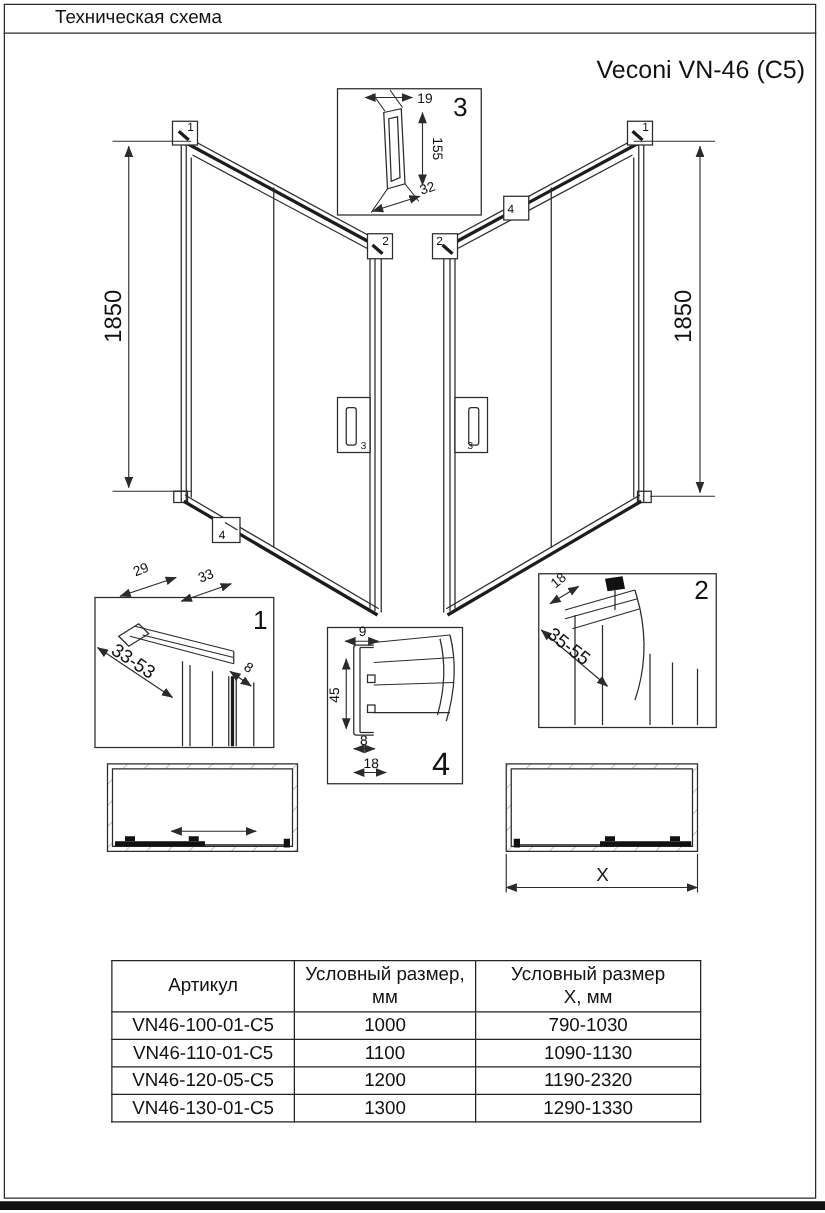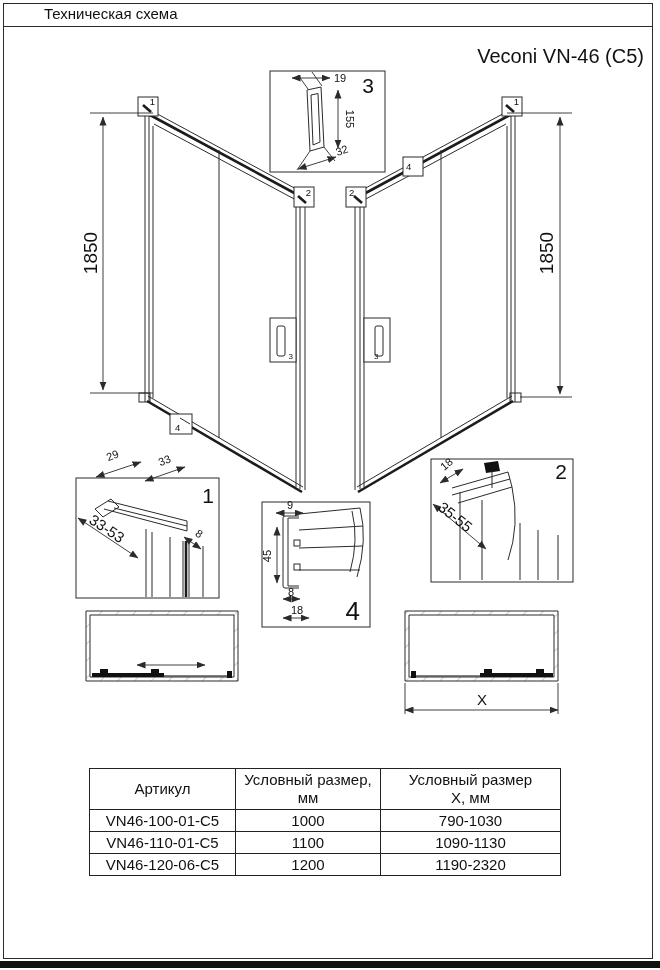--- a/index.html
+++ b/index.html
@@ -281,19 +281,24 @@
         <td>VN46-100-01-C5</td>
         <td>1000</td>
         <td>790-1030</td>
       </tr>
       <tr>
         <td>VN46-110-01-C5</td>
         <td>1100</td>
         <td>1090-1130</td>
       </tr>
       <tr>
-        <td>VN46-120-06-C5</td>
+        <td>VN46-120-05-C5</td>
         <td>1200</td>
         <td>1190-2320</td>
+      </tr>
+      <tr>
+        <td>VN46-130-01-C5</td>
+        <td>1300</td>
+        <td>1290-1330</td>
       </tr>
     </tbody>
   </table>
 </div>
 
 </body></html>

